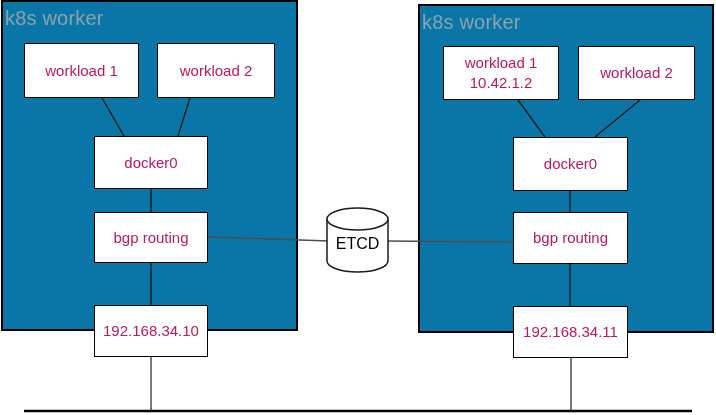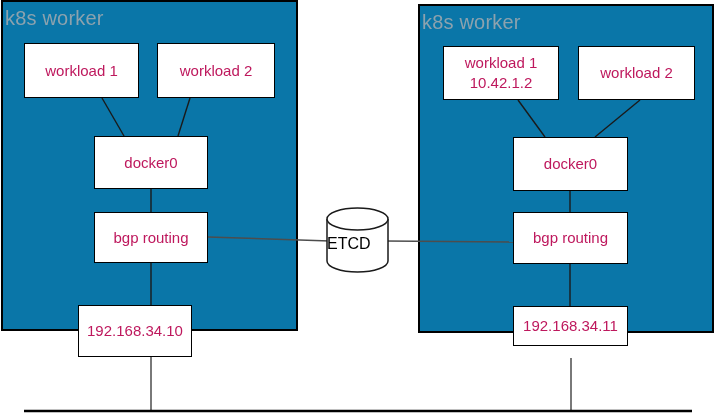--- a/index.html
+++ b/index.html
@@ -49,20 +49,21 @@
     position: absolute;
     left: 0;
     top: 0;
     z-index: 2;
   }
   .etcd-label {
     position: absolute;
     left: 327px;
     top: 235px;
     width: 61px;
+    text-align: center;
     font-size: 16px;
     color: #000000;
     z-index: 4;
   }
 </style>
 </head>
 <body>
 
 <div class="stage">
 
@@ -105,34 +106,34 @@
   </div>
   <div class="node" style="left:157px; top:43px; width:118px; height:55px;">
     <div>workload 2</div>
   </div>
   <div class="node" style="left:94px; top:136px; width:114px; height:53px;">
     <div>docker0</div>
   </div>
   <div class="node" style="left:94px; top:212px; width:114px; height:51px;">
     <div>bgp routing</div>
   </div>
-  <div class="node" style="left:78px; top:305px; width:114px; height:52px;">
+  <div class="node" style="left:94px; top:305px; width:114px; height:52px;">
     <div>192.168.34.10</div>
   </div>
 
   <div class="node" style="left:443px; top:46px; width:116px; height:54px;">
     <div>workload 1</div>
     <div>10.42.1.2</div>
   </div>
   <div class="node" style="left:578px; top:46px; width:117px; height:54px;">
     <div>workload 2</div>
   </div>
   <div class="node" style="left:513px; top:137px; width:115px; height:54px;">
     <div>docker0</div>
   </div>
   <div class="node" style="left:513px; top:212px; width:115px; height:52px;">
     <div>bgp routing</div>
   </div>
-  <div class="node" style="left:513px; top:306px; width:115px; height:40px;">
+  <div class="node" style="left:513px; top:306px; width:115px; height:52px;">
     <div>192.168.34.11</div>
   </div>
 
 </div>
 
 </body></html>

